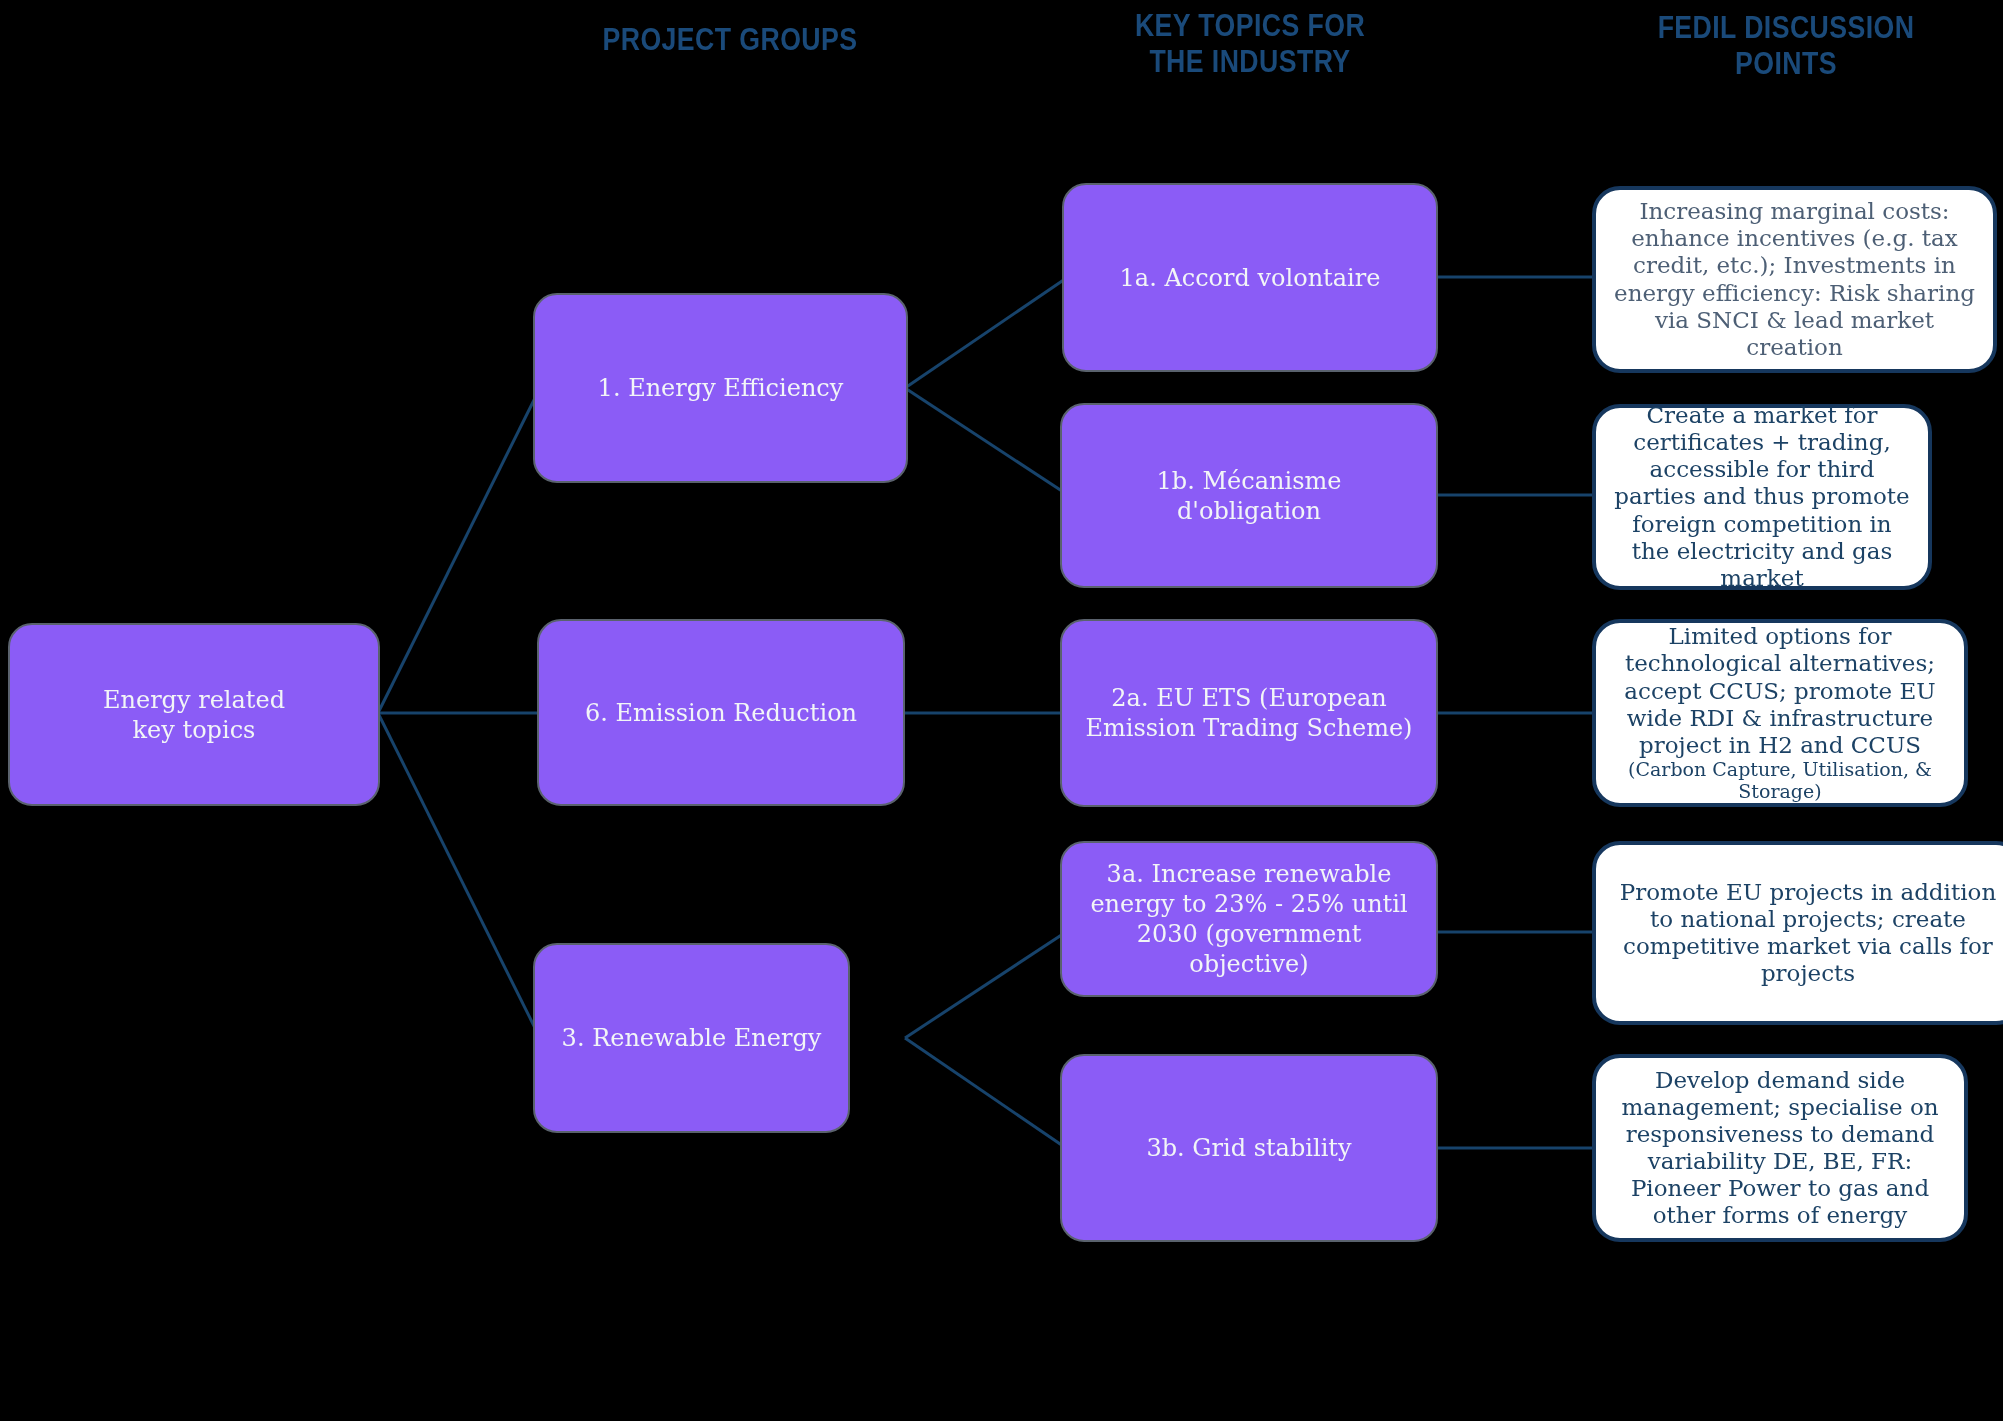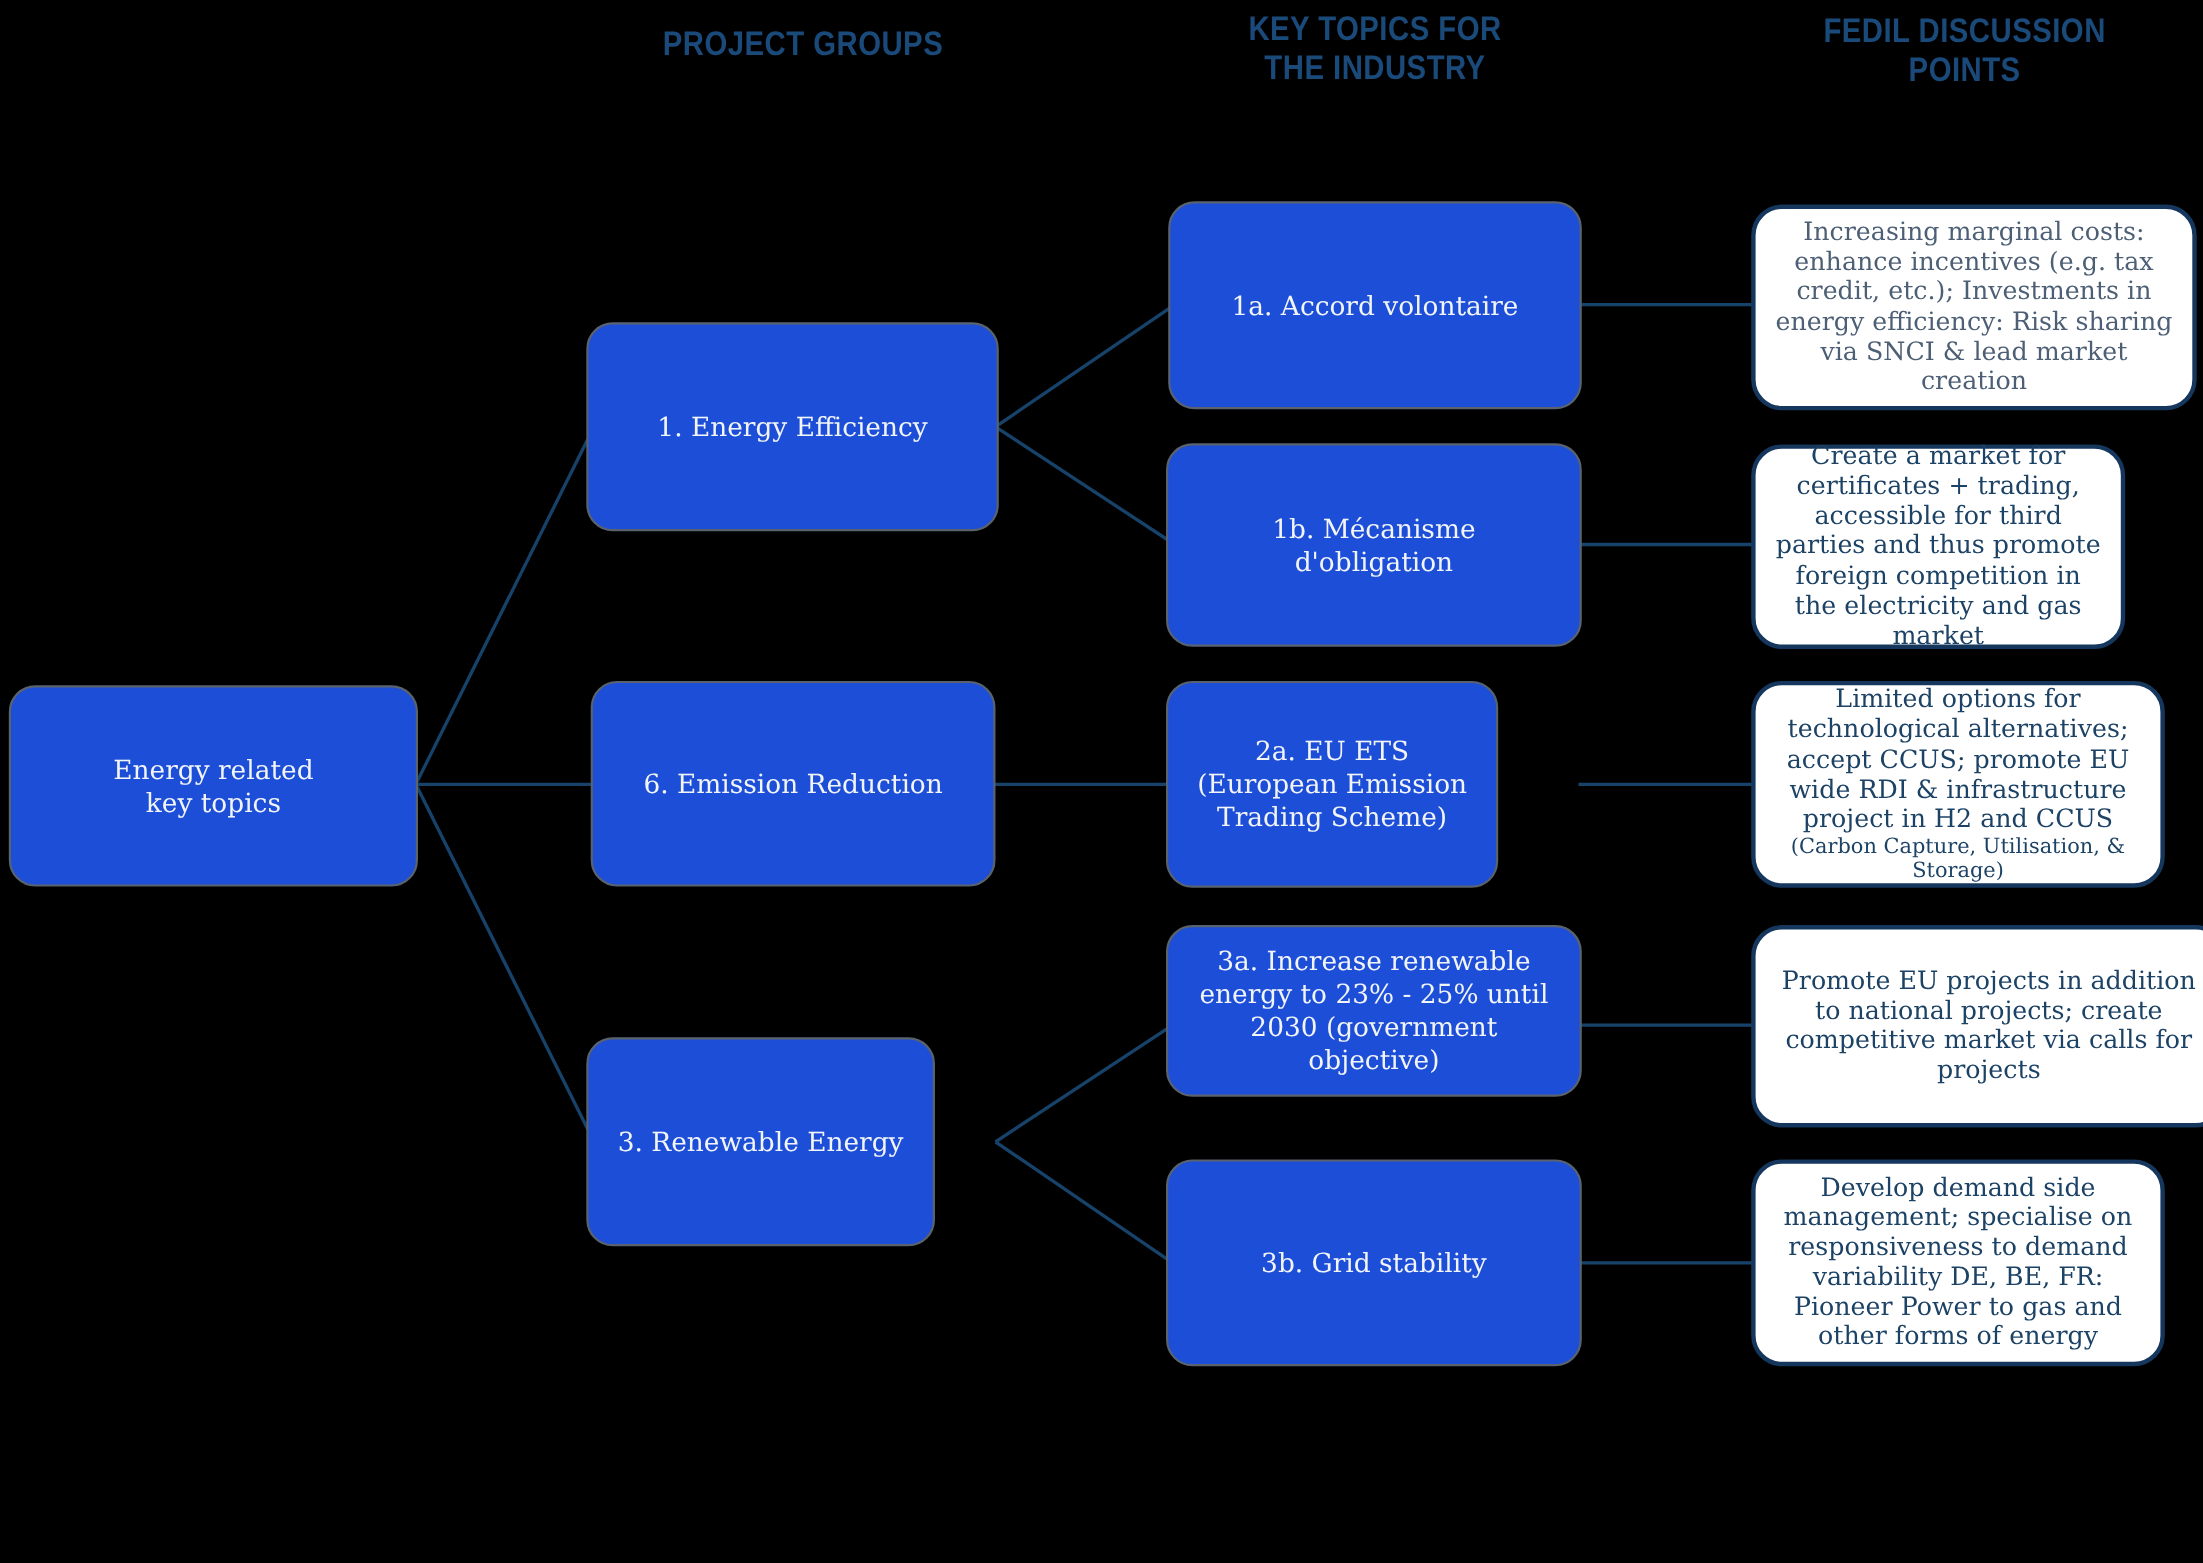--- a/index.html
+++ b/index.html
@@ -44,21 +44,21 @@
     position: absolute;
     box-sizing: border-box;
     border-radius: 24px;
     display: flex;
     align-items: center;
     justify-content: center;
     text-align: center;
     z-index: 3;
   }
   .node.dark {
-    background: #1d4ed8;
+    background: #8b5cf6;
     border: 2px solid #5a626d;
     color: #f2f5f7;
     font-size: 24px;
     line-height: 1.25;
     padding: 27px 22px;
     white-space: pre-line;
   }
   .node.light {
     background: #ffffff;
     border: 4px solid #16375d;
@@ -104,21 +104,21 @@
 
   <div class="node dark" style="left:8px; top:623px; width:372px; height:183px;">Energy related
 key topics</div>
 
   <div class="node dark" style="left:533px; top:293px; width:375px; height:190px;">1. Energy Efficiency</div>
   <div class="node dark" style="left:537px; top:619px; width:368px; height:187px;">6. Emission Reduction</div>
   <div class="node dark" style="left:533px; top:943px; width:317px; height:190px;">3. Renewable Energy</div>
 
   <div class="node dark" style="left:1062px; top:183px; width:376px; height:189px;">1a. Accord volontaire</div>
   <div class="node dark" style="left:1060px; top:403px; width:378px; height:185px;">1b. Mécanisme d'obligation</div>
-  <div class="node dark" style="left:1060px; top:619px; width:302px; height:188px;">2a. EU ETS (European Emission Trading Scheme)</div>
+  <div class="node dark" style="left:1060px; top:619px; width:378px; height:188px;">2a. EU ETS (European Emission Trading Scheme)</div>
   <div class="node dark" style="left:1060px; top:841px; width:378px; height:156px;">3a. Increase renewable energy to 23% - 25% until 2030 (government objective)</div>
   <div class="node dark" style="left:1060px; top:1054px; width:378px; height:188px;">3b. Grid stability</div>
 
   <div class="node light muted" style="left:1592px; top:186px; width:405px; height:187px;">
     <span>Increasing marginal costs: enhance incentives (e.g. tax credit, etc.); Investments in energy efficiency: Risk sharing via SNCI &amp; lead market creation</span>
   </div>
   <div class="node light" style="left:1592px; top:404px; width:340px; height:186px;">
     <span>Create a market for certificates + trading, accessible for third parties and thus promote foreign competition in the electricity and gas market</span>
   </div>
   <div class="node light" style="left:1592px; top:619px; width:376px; height:188px;">

